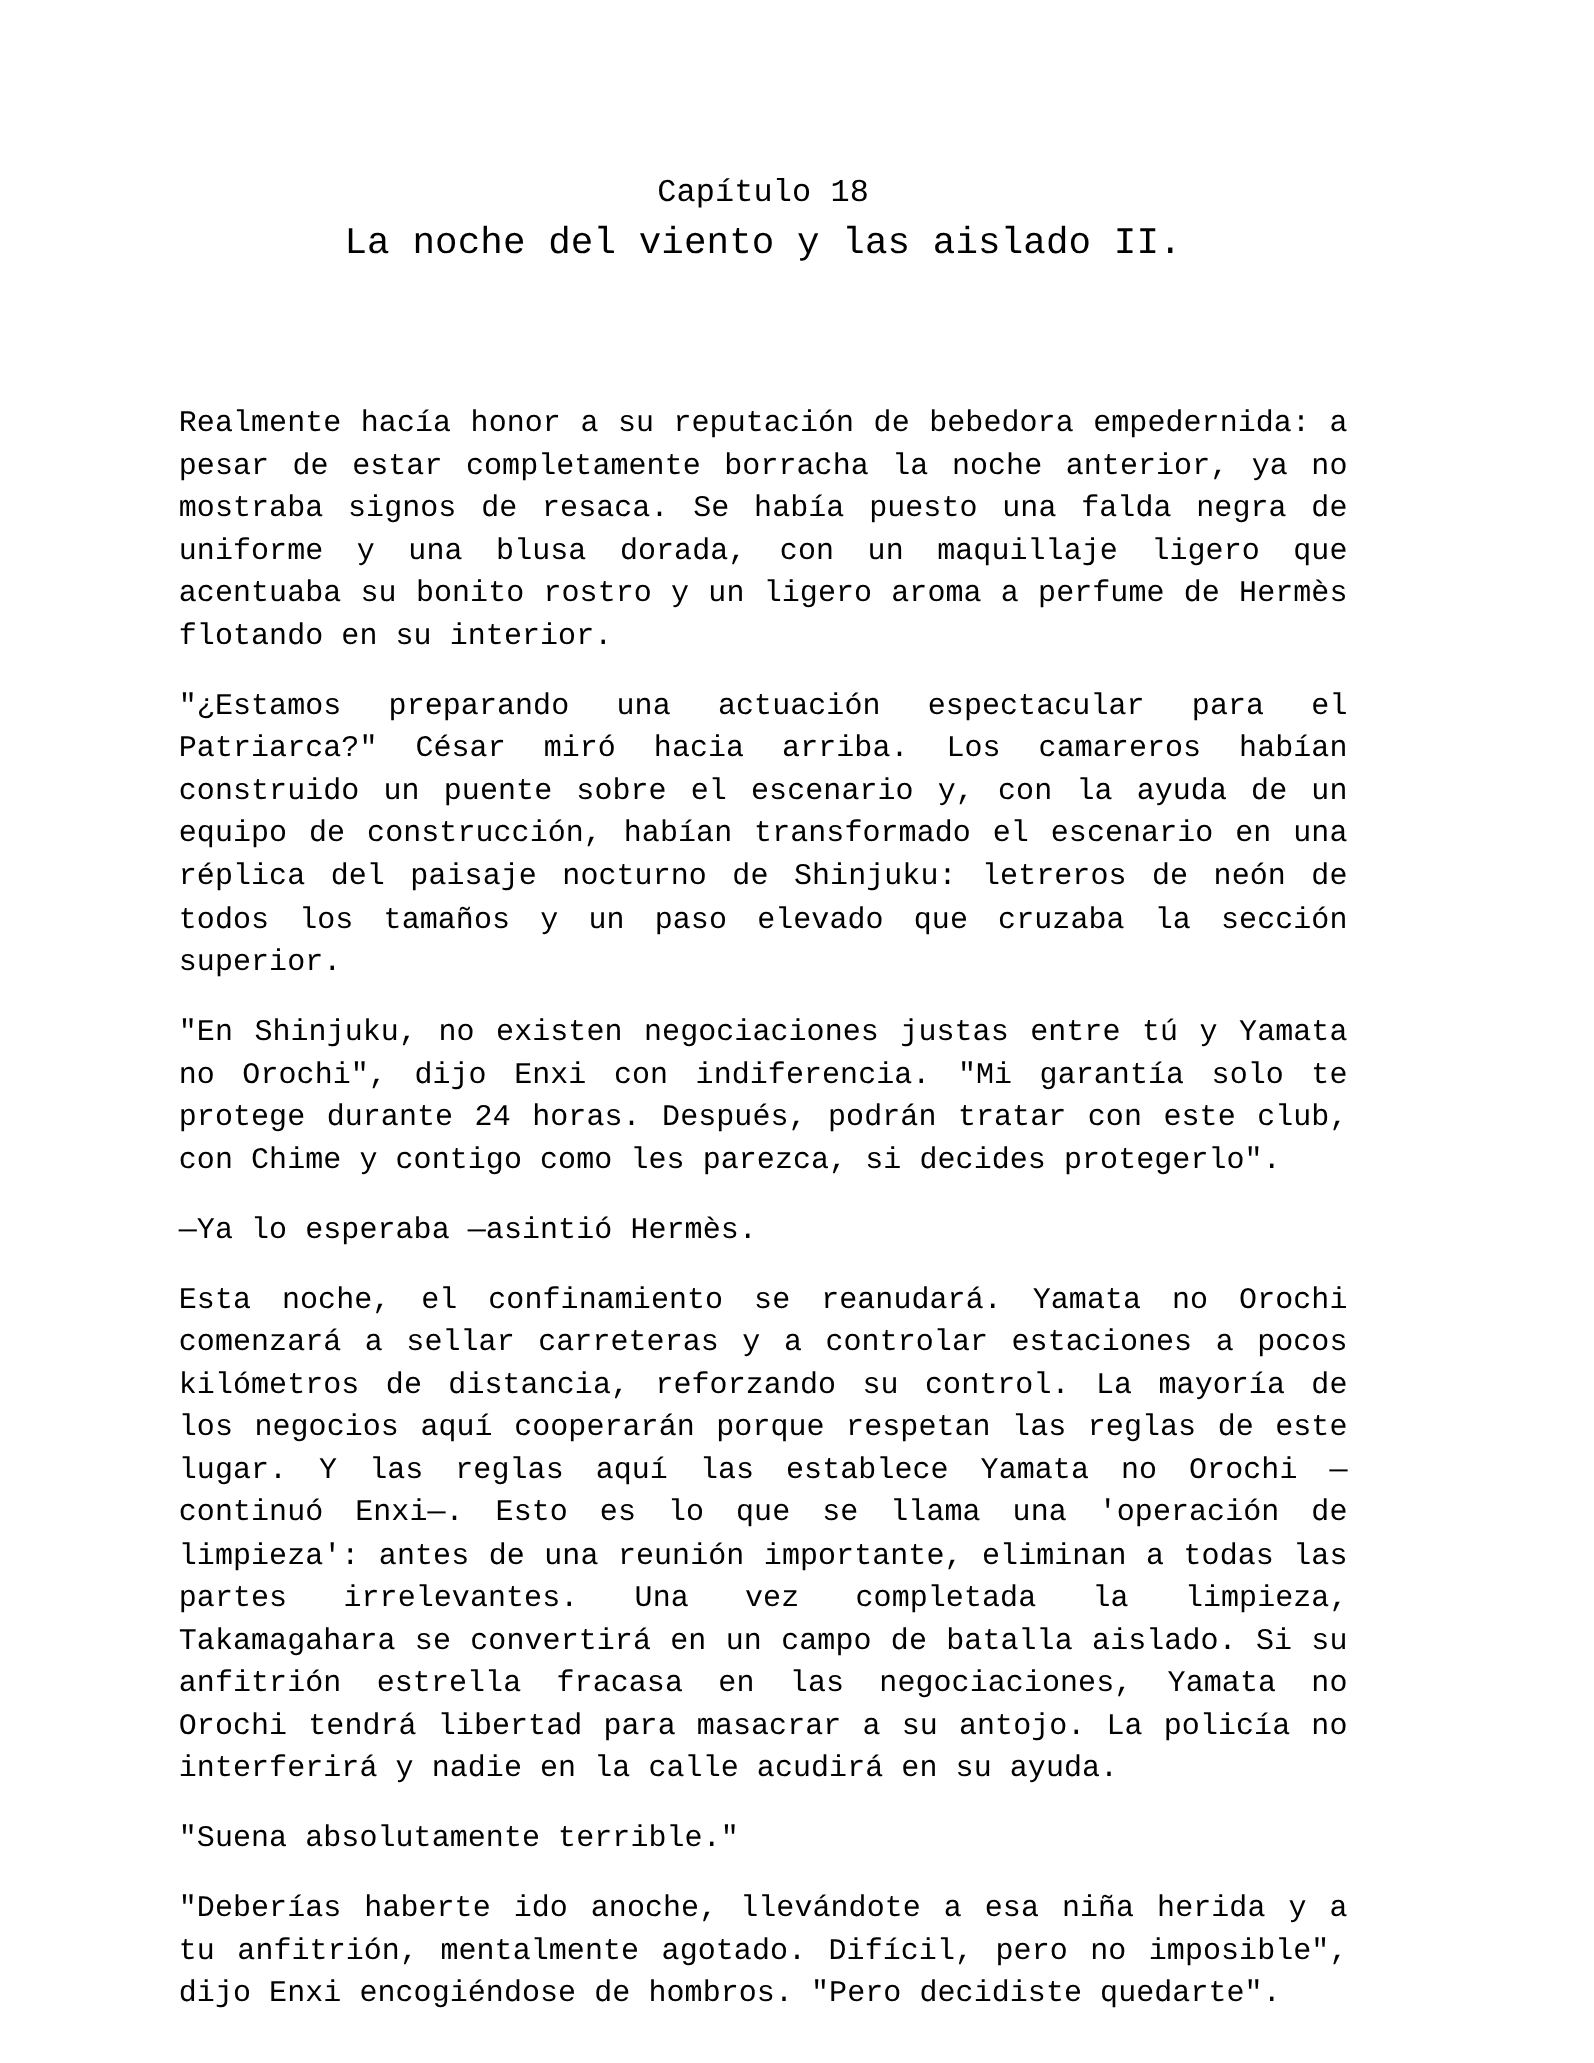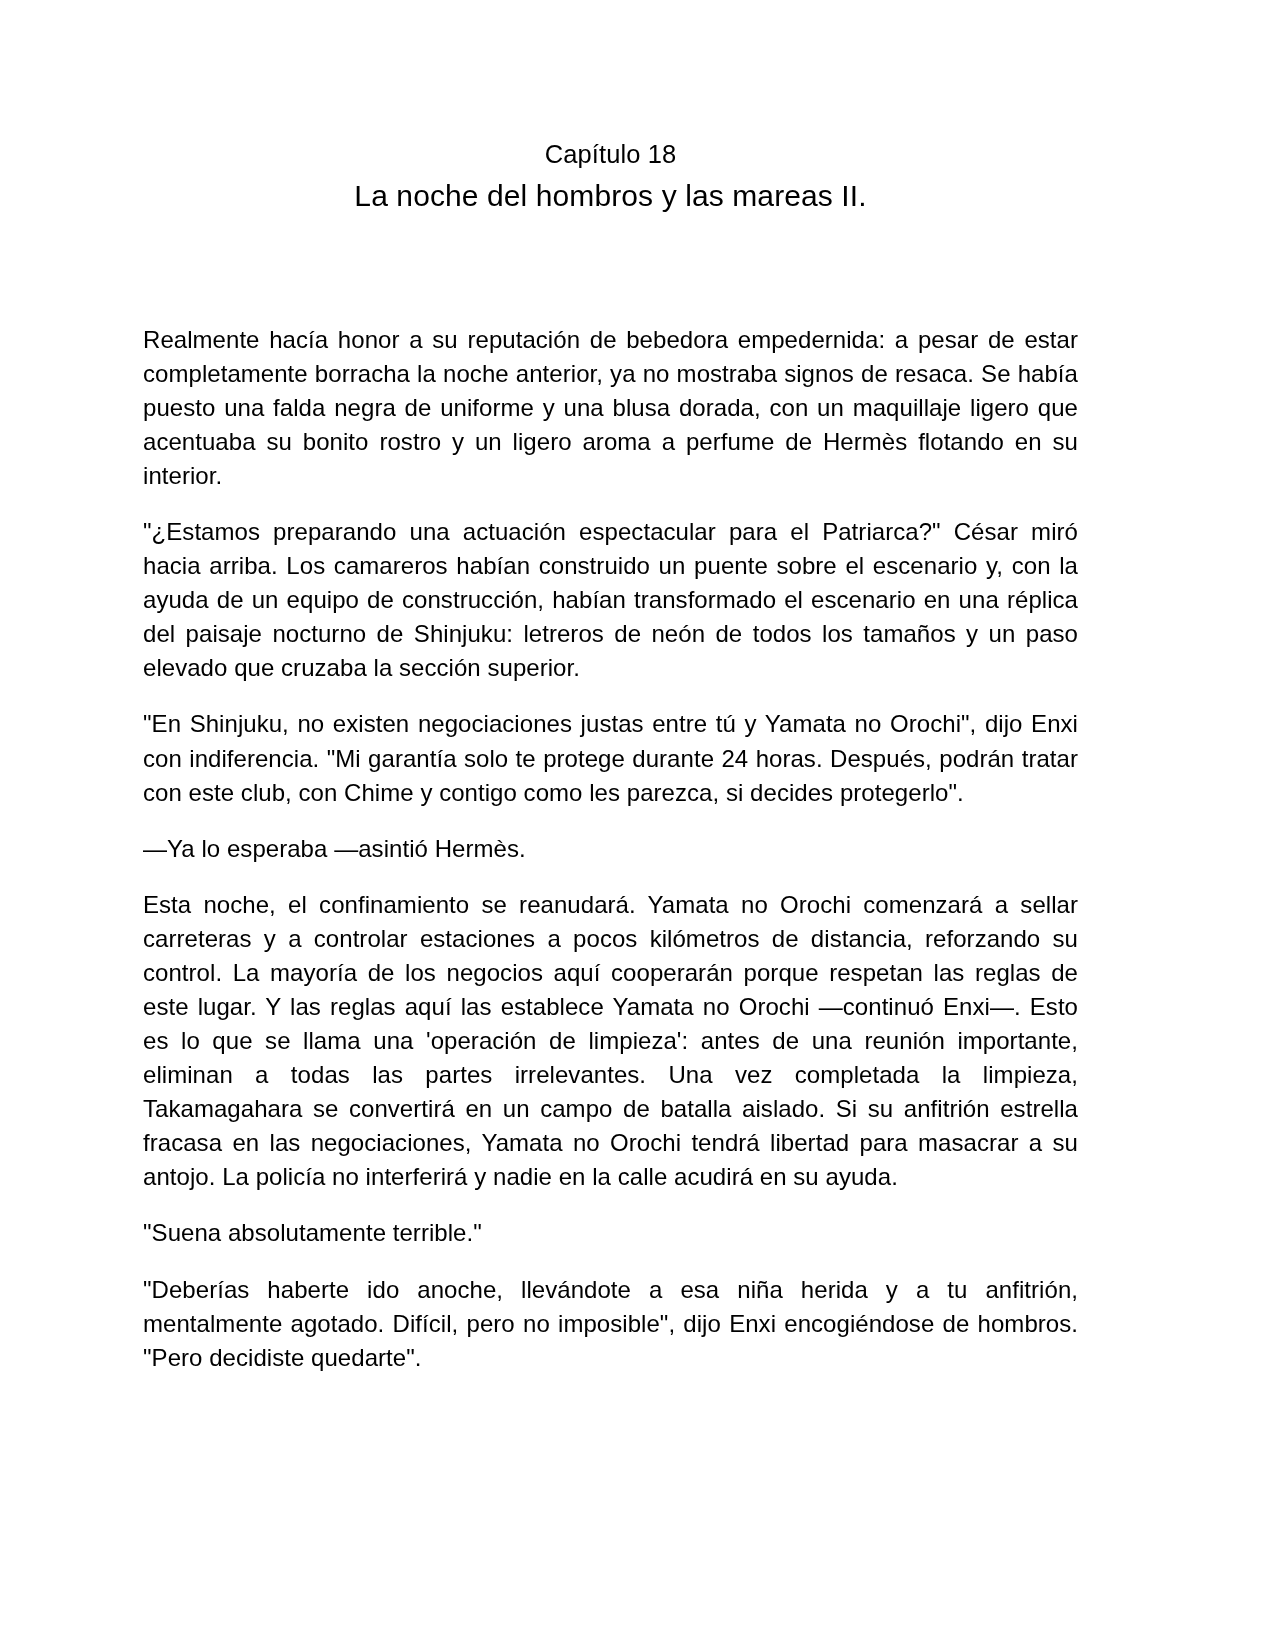--- a/index.html
+++ b/index.html
@@ -7,21 +7,21 @@
     padding: 0;
     background: #ffffff;
   }
   .page {
     position: relative;
     width: 1275px;
     height: 1650px;
     background: #ffffff;
     margin: 0 auto;
     box-sizing: border-box;
-    font-family: Liberation Sans, sans-serif;
+    font-family: Liberation Mono, monospace;
     color: #000000;
   }
   .content {
     position: absolute;
     left: 143px;
     top: 0;
     width: 935px;
   }
   .chapter-head {
     text-align: center;
@@ -65,21 +65,21 @@
 </style>
 </head>
 <body>
 
 <div class="page">
 
   <div class="content">
 
     <div class="chapter-head">
       <div class="chapter-number">Capítulo 18</div>
-      <div class="chapter-title">La noche del hombros y las mareas II.</div>
+      <div class="chapter-title">La noche del viento y las aislado II.</div>
     </div>
 
     <div class="body-block">
       <p class="para">Realmente hacía honor a su reputación de bebedora empedernida: a pesar de estar completamente borracha la noche anterior, ya no mostraba signos de resaca. Se había puesto una falda negra de uniforme y una blusa dorada, con un maquillaje ligero que acentuaba su bonito rostro y un ligero aroma a perfume de Hermès flotando en su interior.</p>
       <p class="para">"¿Estamos preparando una actuación espectacular para el Patriarca?" César miró hacia arriba. Los camareros habían construido un puente sobre el escenario y, con la ayuda de un equipo de construcción, habían transformado el escenario en una réplica del paisaje nocturno de Shinjuku: letreros de neón de todos los tamaños y un paso elevado que cruzaba la sección superior.</p>
       <p class="para">"En Shinjuku, no existen negociaciones justas entre tú y Yamata no Orochi", dijo Enxi con indiferencia. "Mi garantía solo te protege durante 24 horas. Después, podrán tratar con este club, con Chime y contigo como les parezca, si decides protegerlo".</p>
       <p class="para">—Ya lo esperaba —asintió Hermès.</p>
       <p class="para">Esta noche, el confinamiento se reanudará. Yamata no Orochi comenzará a sellar carreteras y a controlar estaciones a pocos kilómetros de distancia, reforzando su control. La mayoría de los negocios aquí cooperarán porque respetan las reglas de este lugar. Y las reglas aquí las establece Yamata no Orochi —continuó Enxi—. Esto es lo que se llama una 'operación de limpieza': antes de una reunión importante, eliminan a todas las partes irrelevantes. Una vez completada la limpieza, Takamagahara se convertirá en un campo de batalla aislado. Si su anfitrión estrella fracasa en las negociaciones, Yamata no Orochi tendrá libertad para masacrar a su antojo. La policía no interferirá y nadie en la calle acudirá en su ayuda.</p>
       <p class="para">"Suena absolutamente terrible."</p>
       <p class="para">"Deberías haberte ido anoche, llevándote a esa niña herida y a tu anfitrión, mentalmente agotado. Difícil, pero no imposible", dijo Enxi encogiéndose de hombros. "Pero decidiste quedarte".</p>

